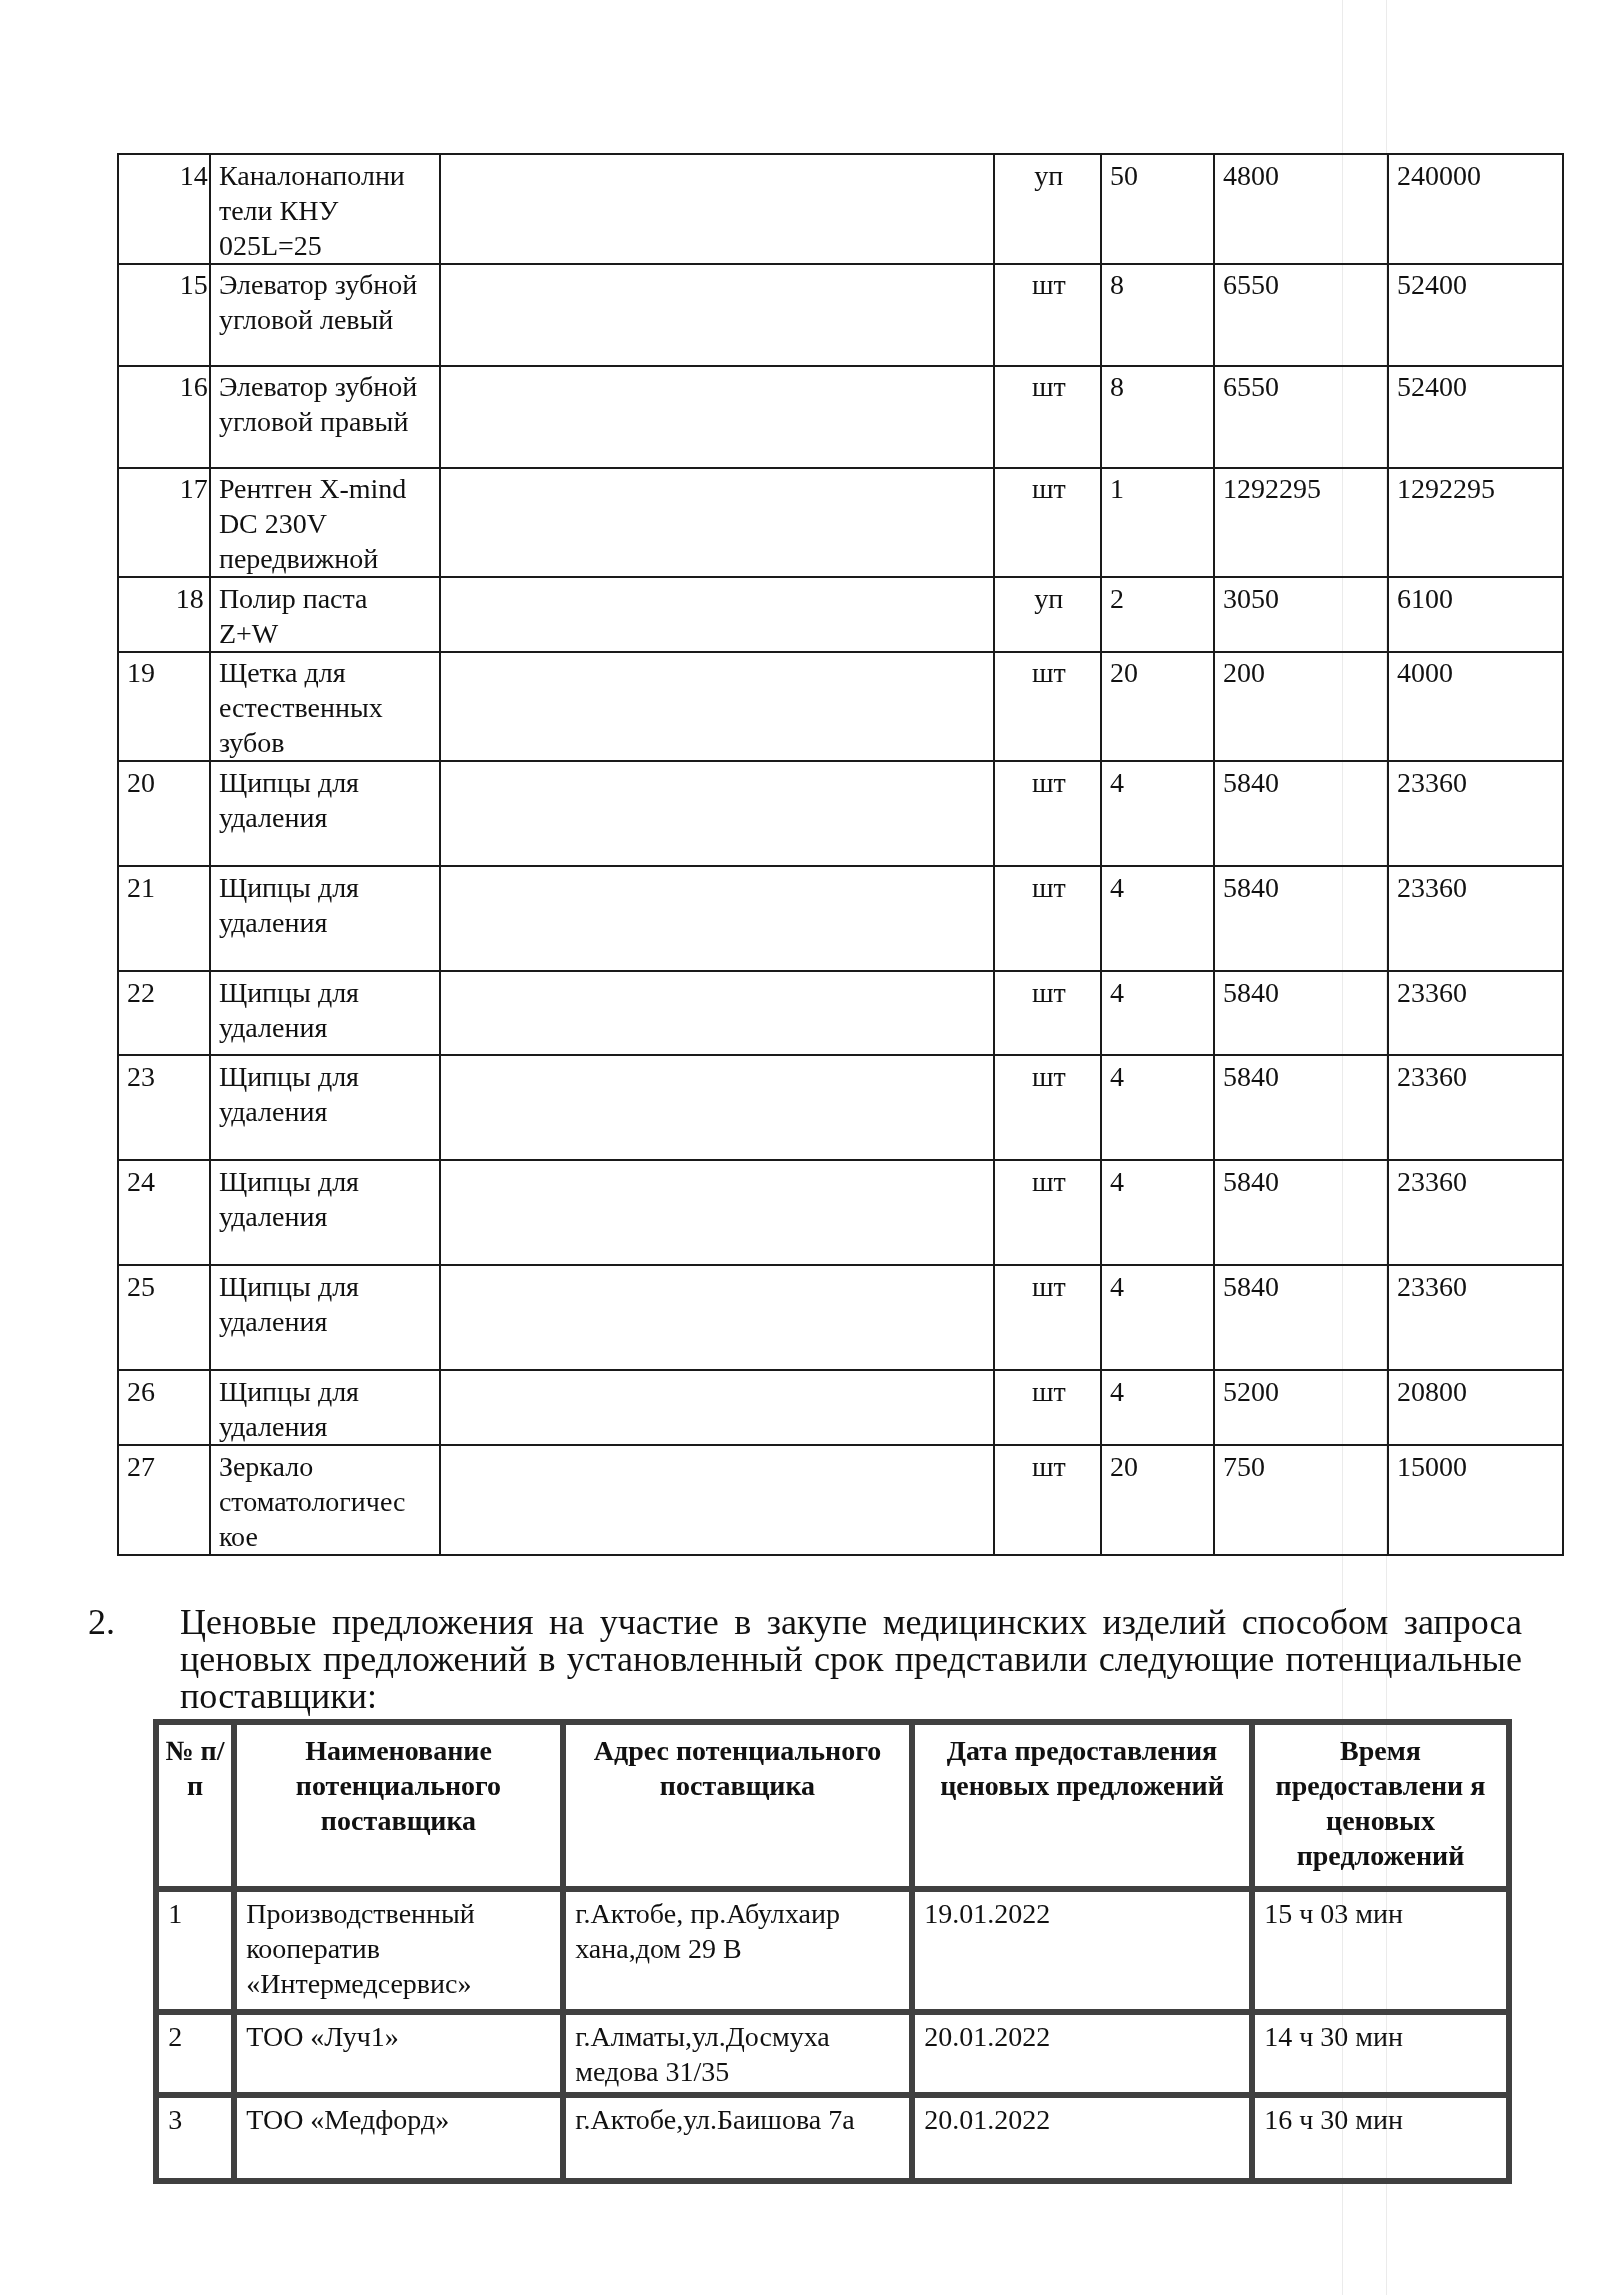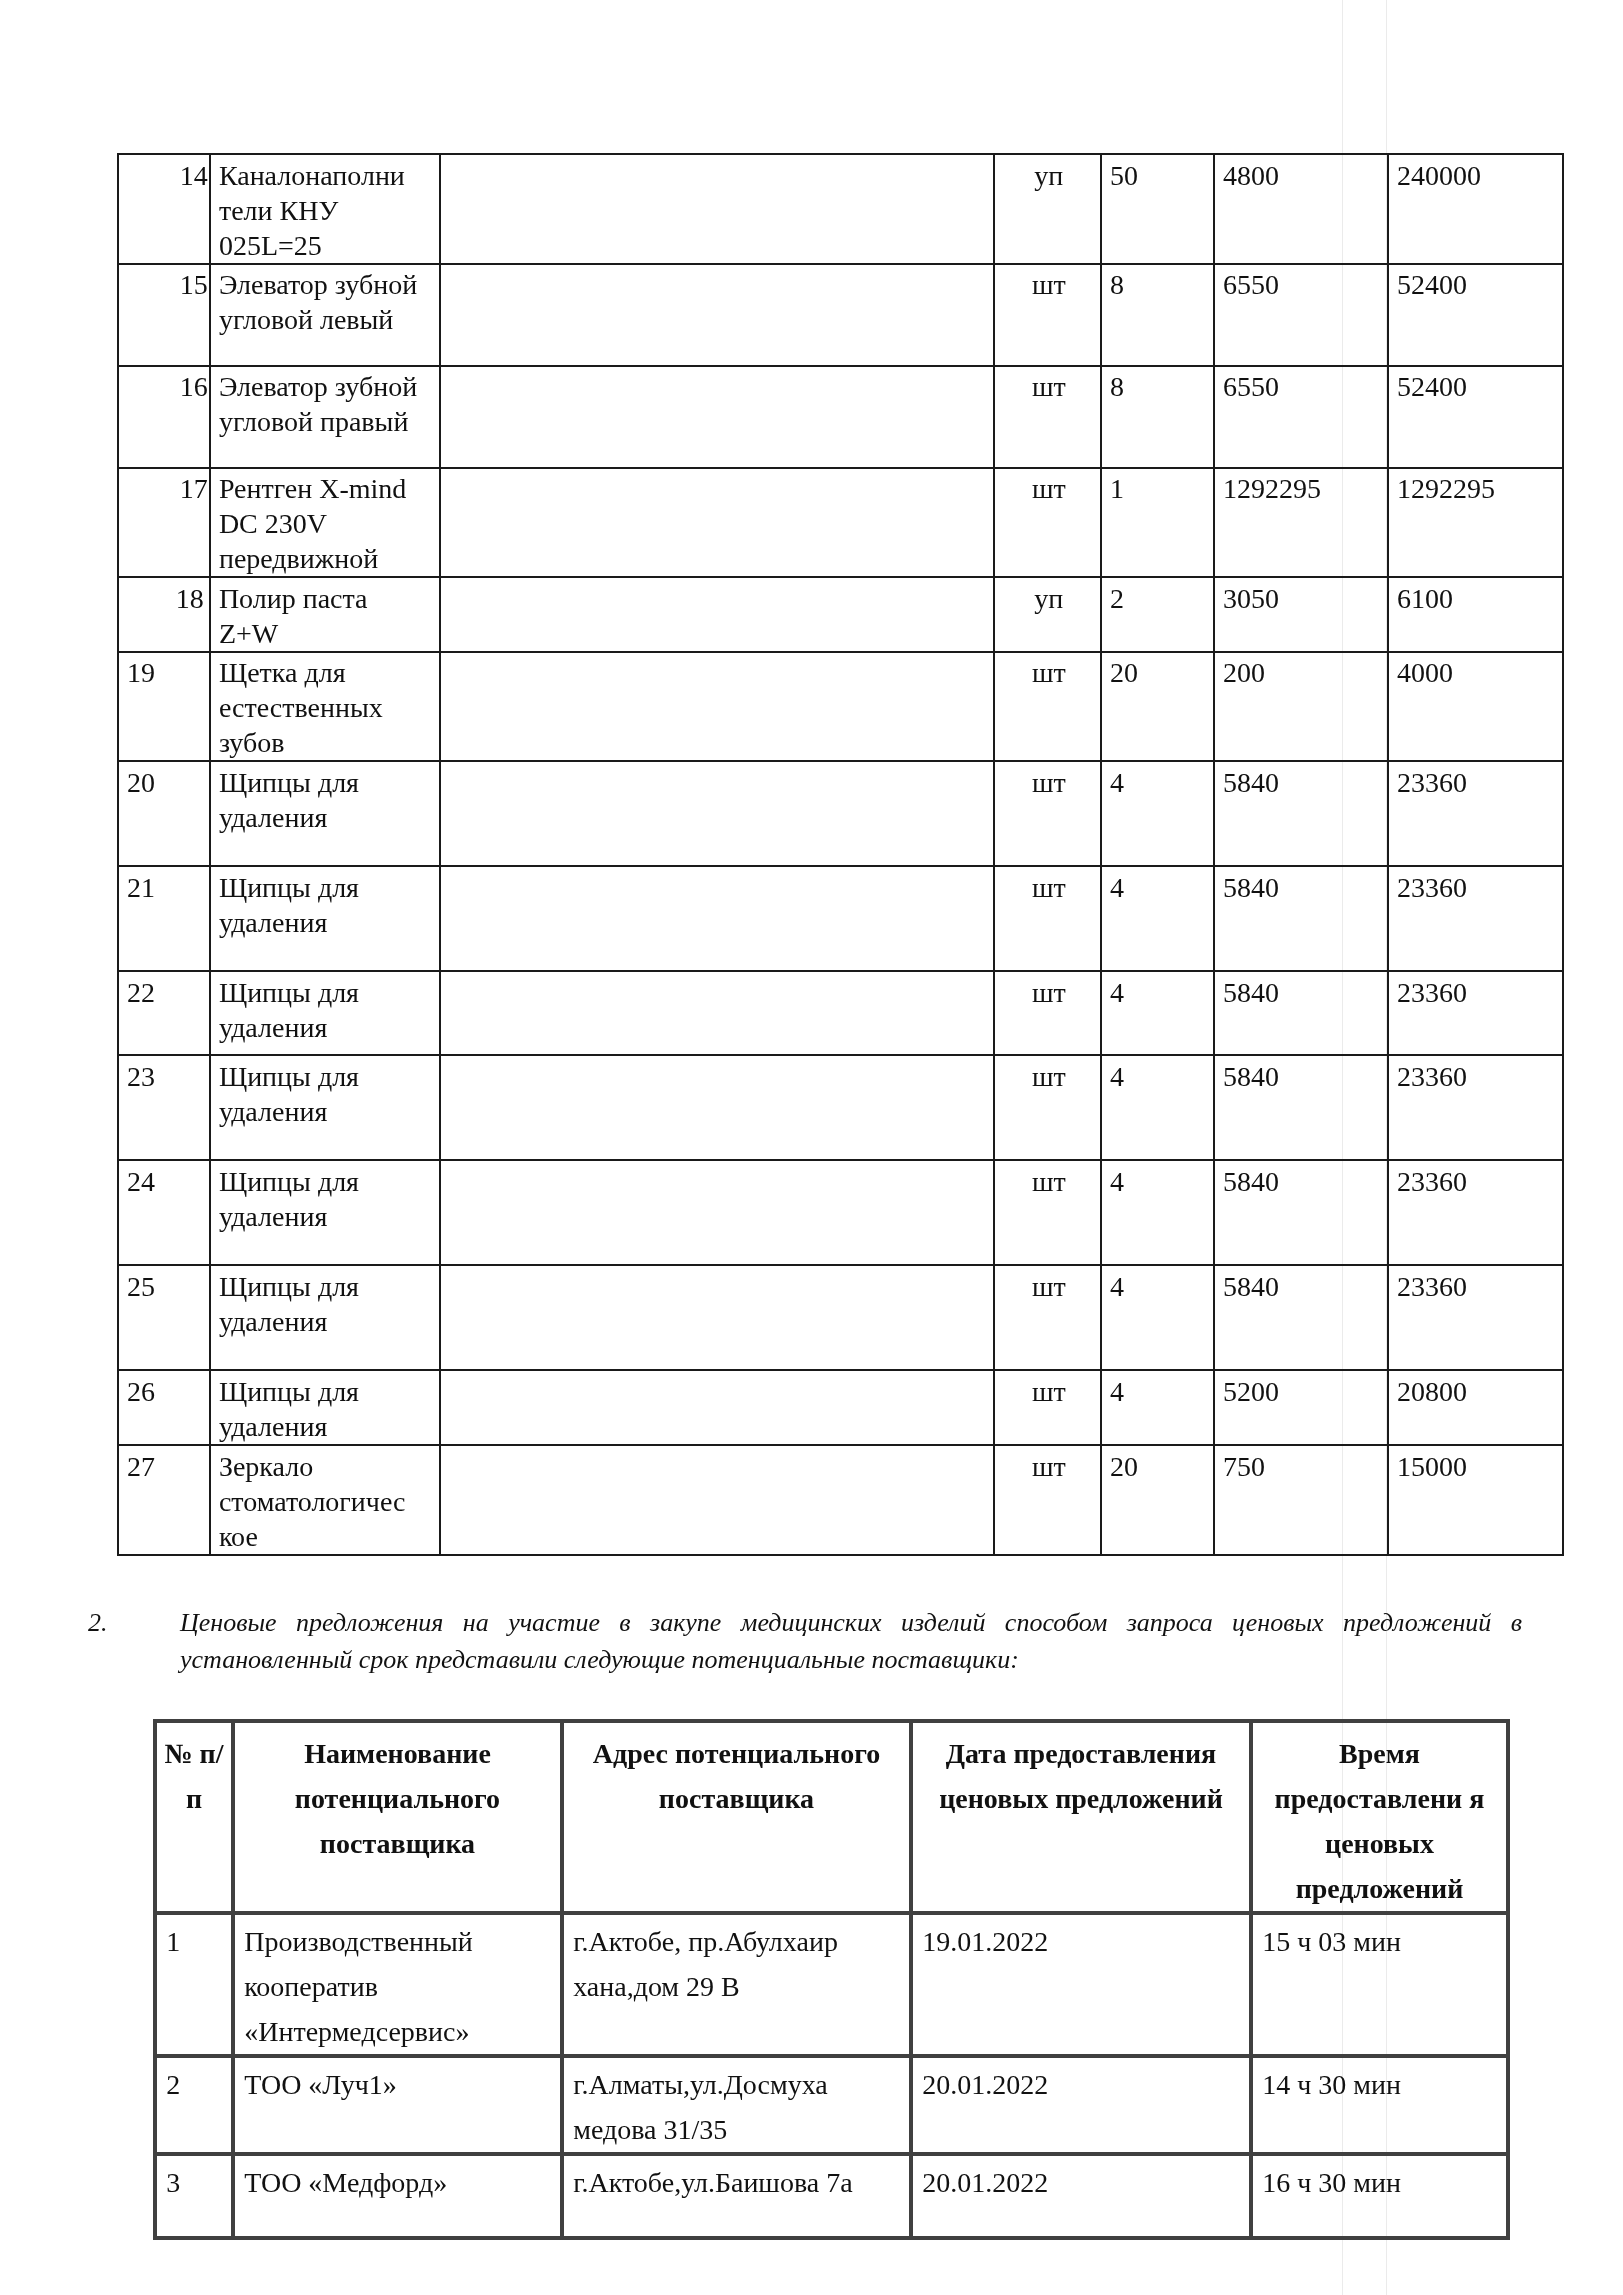--- a/index.html
+++ b/index.html
@@ -13,27 +13,27 @@
                 padding: 2.6px 5.2px 0 7.9px; word-wrap: break-word; }
   .t1 col.c0 { width: 92px; } .t1 col.c1 { width: 230px; } .t1 col.c2 { width: 554px; }
   .t1 col.c3 { width: 107px; } .t1 col.c4 { width: 113px; } .t1 col.c5 { width: 174px; } .t1 col.c6 { width: 175px; }
   .t1 td.num { text-align: left; }
   .t1 td.num.right { text-align: right; padding-right: 1.3px; }
   .t1 td.num.center { text-align: right; }
   .t1 td.unit { text-align: center; }
   .t1 td.qty { text-align: left; }
 
   
-  .section { position: absolute; left: 134px; top: 1604px; width: 1388px; font-size: 26px; line-height: 37px; text-align: justify; font-style: italic; }
+  .section { position: absolute; left: 134px; top: 1604px; width: 1388px; font-size: 36px; line-height: 37px; text-align: justify; }
   .section .marker { display: inline-block; width: 46px; }
   .section .body { display: block; padding-left: 46px; text-indent: -46px; }
 
   
   table.t2 { position: absolute; left: 153px; top: 1719px; border-collapse: collapse; table-layout: fixed; }
-  table.t2 td, table.t2 th { border: 4px solid #404040; vertical-align: top; font-size: 28px; line-height: 45px; padding: 3.9px 6.5px 0 9.2px; }
+  table.t2 td, table.t2 th { border: 6px solid #404040; vertical-align: top; font-size: 28px; line-height: 35px; padding: 3.9px 6.5px 0 9.2px; }
   table.t2 th { font-weight: bold; text-align: center; padding: 7.9px 3.9px 0 3.9px; }
   .t2 col.d0 { width: 78px; } .t2 col.d1 { width: 329px; } .t2 col.d2 { width: 349px; } .t2 col.d3 { width: 340px; } .t2 col.d4 { width: 257px; }
   .t2 tr.head th { height: 153px; }
   .t2 tr.r1 td { height: 113px; } .t2 tr.r2 td { height: 73px; } .t2 tr.r3 td { height: 76px; }
 
   
   .streak { position: absolute; top: 0; width: 0.7px; height: 2295px; background: rgba(0,0,0,0.08); }
 </style>
 </head>
 <body>

